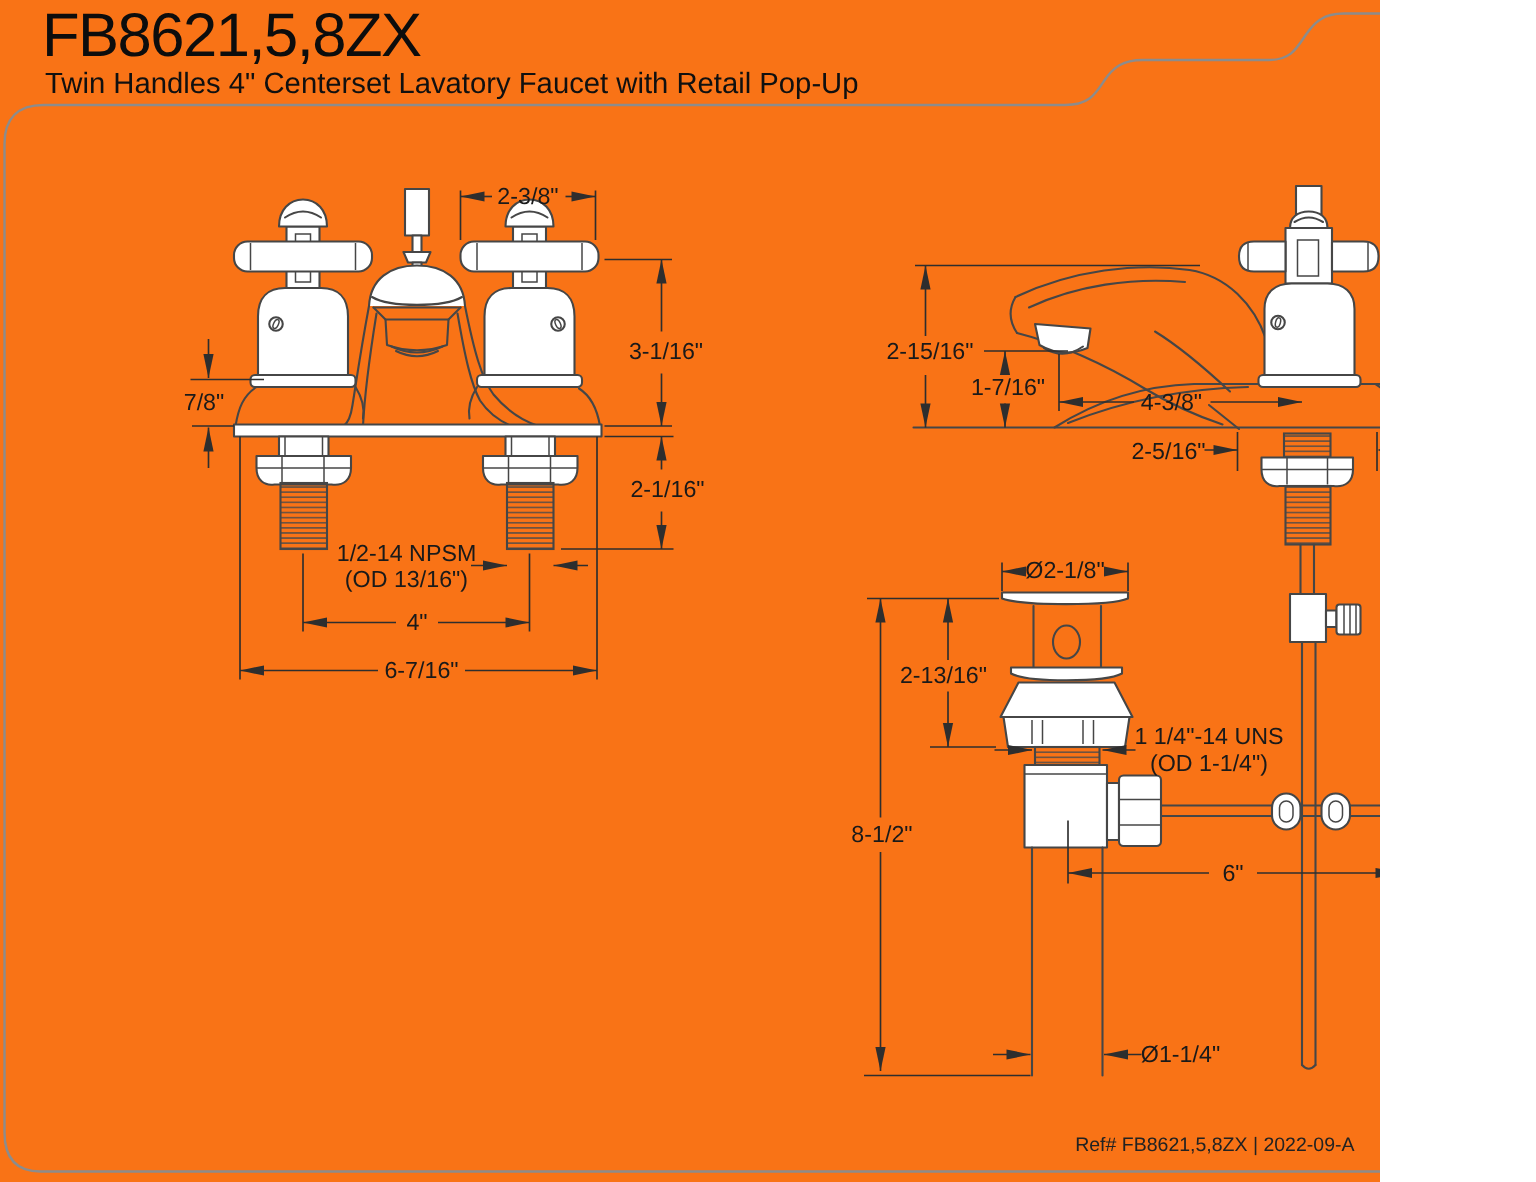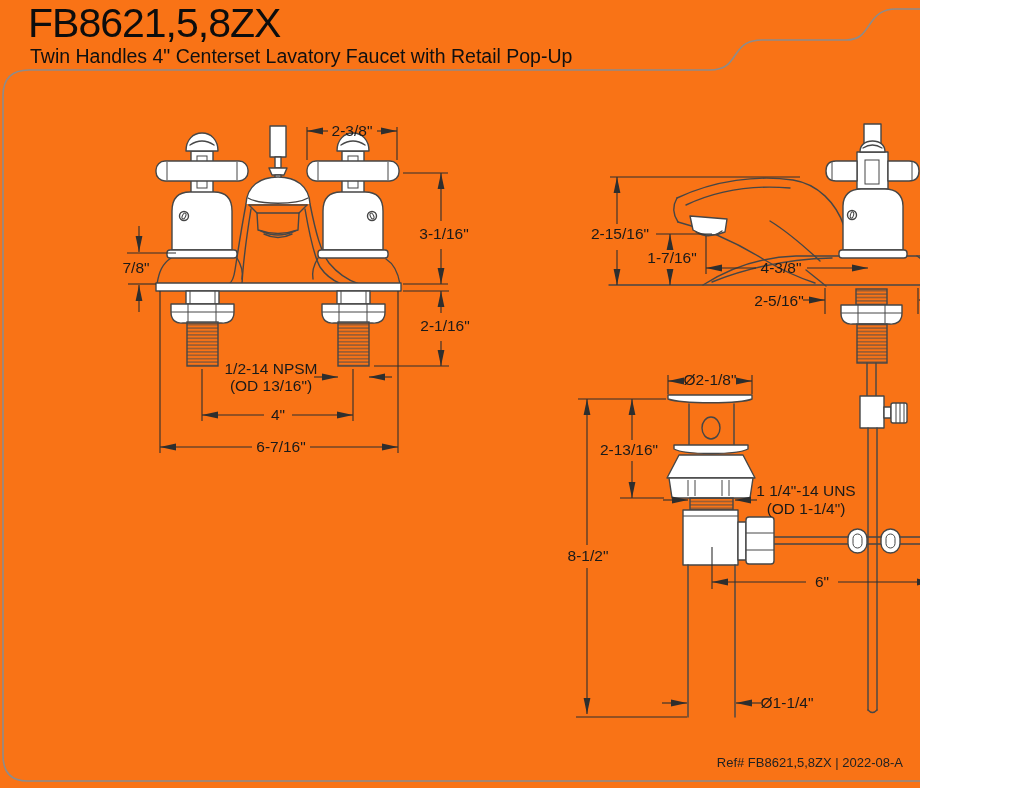--- a/index.html
+++ b/index.html
@@ -319,14 +319,14 @@
         <text x="822" y="587" text-anchor="middle">6"</text>
       </g>
       <g>
         <line class="d" x1="662" y1="703" x2="687" y2="703" marker-end="url(#arr)"></line>
         <line class="d" x1="761" y1="703" x2="736" y2="703" marker-end="url(#arr)"></line>
         <text x="787" y="708" text-anchor="middle">Ø1-1/4"</text>
       </g>
     </g>
   </svg>
 
-  <div class="ref">Ref# FB8621,5,8ZX | 2022-08-A</div>
+  <div class="ref">Ref# FB8621,5,8ZX | 2022-09-A</div>
 </div>
 
 </body></html>

